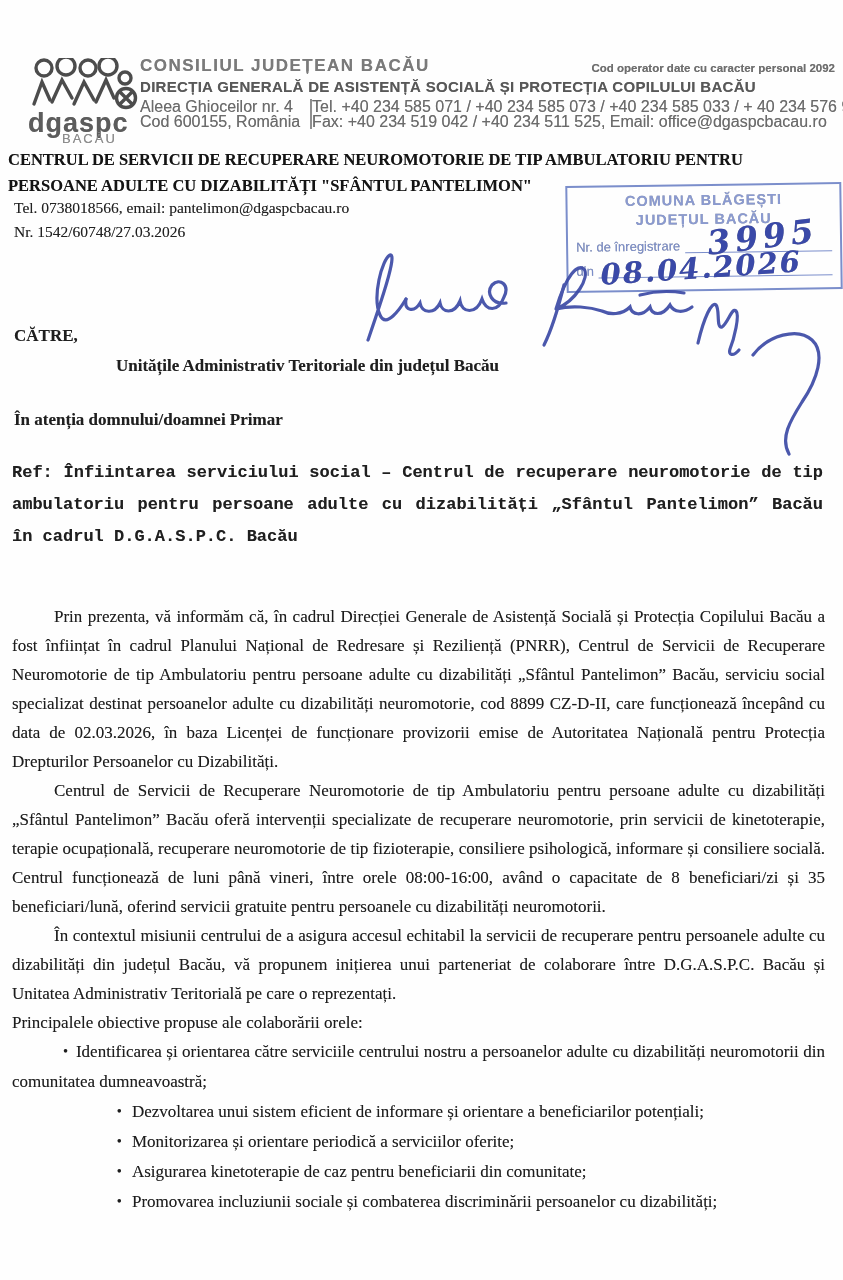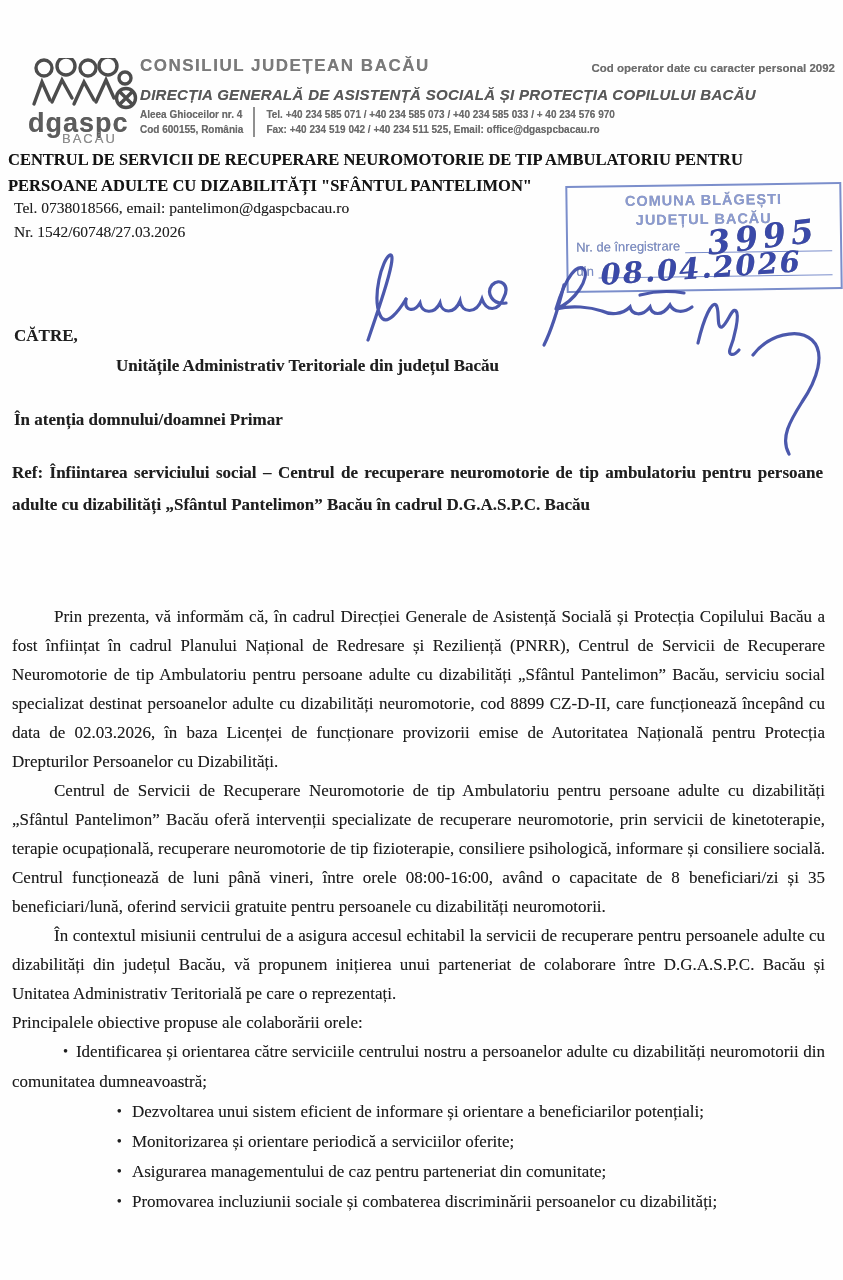--- a/index.html
+++ b/index.html
@@ -17,23 +17,23 @@
     color:#5c5c5c;letter-spacing:1px;line-height:22px;margin-top:-2px;}
   .logo-sub{font-family:"Liberation Sans",sans-serif;font-size:13px;color:#8d8d8d;
     letter-spacing:2px;line-height:9px;margin-left:34px;}
   .header-main{margin-left:128px;}
   .row1{display:flex;justify-content:space-between;align-items:flex-start;}
   .org-name{font-family:"Liberation Sans",sans-serif;font-weight:bold;font-size:17px;
     color:#7a7a7a;letter-spacing:1.5px;}
   .cod-operator{font-family:"Liberation Sans",sans-serif;font-weight:bold;font-size:11.5px;
     color:#6e6e6e;padding-top:6px;}
   .direction{font-family:"Liberation Sans",sans-serif;font-weight:bold;font-size:15px;
-    color:#585858;letter-spacing:.3px;margin-top:10px;font-style:italic;}
+    color:#585858;letter-spacing:.3px;margin-top:2px;}
   .contact-row{display:flex;margin-top:4px;font-family:"Liberation Sans",sans-serif;
-    font-weight:bold;color:#6b6b6b;font-size:10px;line-height:15px;gap:11px;}
+    font-weight:normal;color:#6b6b6b;font-size:16px;line-height:15px;}
   .contact-left{padding-right:10px;border-right:2px solid #8f8f8f;white-space:nowrap;}
   .contact-right{white-space:nowrap;}
 
   
   .doc-title{position:absolute;top:147px;left:8px;right:14px;
     font-weight:bold;font-size:16.5px;line-height:26px;color:#141414;}
   .inst{position:absolute;top:196px;left:14px;font-size:15.5px;line-height:24px;color:#222;}
 
   
   .stamp{position:absolute;top:184px;left:566px;width:256px;padding:5px 8px 12px;
@@ -50,21 +50,21 @@
   .hand-date{bottom:-9px;left:2px;font-size:29px;letter-spacing:2px;transform:rotate(-3deg);}
 
   
   .handwriting{position:absolute;top:245px;left:340px;pointer-events:none;}
 
   
   .catre{position:absolute;top:326px;left:14px;font-weight:bold;font-size:17px;}
   .addressee{position:absolute;top:356px;left:116px;font-weight:bold;font-size:17px;text-align:right;}
   .attention{position:absolute;top:410px;left:14px;font-weight:bold;font-size:17px;}
   .ref{position:absolute;top:457px;left:12px;right:20px;font-weight:bold;font-size:17px;
-    line-height:32px;text-align:justify;}
+    line-height:32px;text-align:justify;font-family:Liberation Mono, monospace;}
   .body-text{position:absolute;top:602px;left:12px;right:18px;font-size:17px;
     line-height:29px;text-align:justify;color:#1d1d1d;}
   .body-text p{margin:0;text-indent:42px;}
   .body-text p.no-indent{text-indent:0;}
   .bullet{margin:3px 0 0;font-size:17px;line-height:30px;text-align:justify;}
   .bullet.b-first{text-indent:26px;}
   .bullet.b-rest{text-indent:54px;}
   .bdot{display:inline-block;transform:scale(.85);padding-right:6px;}
 </style>
 </head>
@@ -157,17 +157,17 @@
 
   <div class="body-text">
     <p>Prin prezenta, vă informăm că, în cadrul Direcției Generale de Asistență Socială și Protecția Copilului Bacău a fost înființat în cadrul Planului Național de Redresare și Reziliență (PNRR), Centrul de Servicii de Recuperare Neuromotorie de tip Ambulatoriu pentru persoane adulte cu dizabilități „Sfântul Pantelimon” Bacău, serviciu social specializat destinat persoanelor adulte cu dizabilități neuromotorie, cod 8899 CZ-D-II, care funcționează începând cu data de 02.03.2026, în baza Licenței de funcționare provizorii emise de Autoritatea Națională pentru Protecția Drepturilor Persoanelor cu Dizabilități.</p>
     <p>Centrul de Servicii de Recuperare Neuromotorie de tip Ambulatoriu pentru persoane adulte cu dizabilități „Sfântul Pantelimon” Bacău oferă intervenții specializate de recuperare neuromotorie, prin servicii de kinetoterapie, terapie ocupațională, recuperare neuromotorie de tip fizioterapie, consiliere psihologică, informare și consiliere socială. Centrul funcționează de luni până vineri, între orele 08:00-16:00, având o capacitate de 8 beneficiari/zi și 35 beneficiari/lună, oferind servicii gratuite pentru persoanele cu dizabilități neuromotorii.</p>
     <p>În contextul misiunii centrului de a asigura accesul echitabil la servicii de recuperare pentru persoanele adulte cu dizabilități din județul Bacău, vă propunem inițierea unui parteneriat de colaborare între D.G.A.S.P.C. Bacău și Unitatea Administrativ Teritorială pe care o reprezentați.</p>
     <p class="no-indent">Principalele obiective propuse ale colaborării orele:</p>
 
     <p class="bullet b-first"><span class="bdot">•</span><span>Identificarea și orientarea către serviciile centrului nostru a persoanelor adulte cu dizabilități neuromotorii din comunitatea dumneavoastră;</span></p>
     <p class="bullet b-rest"><span class="bdot">•</span><span>Dezvoltarea unui sistem eficient de informare și orientare a beneficiarilor potențiali;</span></p>
     <p class="bullet b-rest"><span class="bdot">•</span><span>Monitorizarea și orientare periodică a serviciilor oferite;</span></p>
-    <p class="bullet b-rest"><span class="bdot">•</span><span>Asigurarea managementului de caz pentru parteneriat din comunitate;</span></p>
+    <p class="bullet b-rest"><span class="bdot">•</span><span>Asigurarea kinetoterapie de caz pentru beneficiarii din comunitate;</span></p>
     <p class="bullet b-rest"><span class="bdot">•</span><span>Promovarea incluziunii sociale și combaterea discriminării persoanelor cu dizabilități;</span></p>
   </div>
 
 </div>
 
 </body></html>

